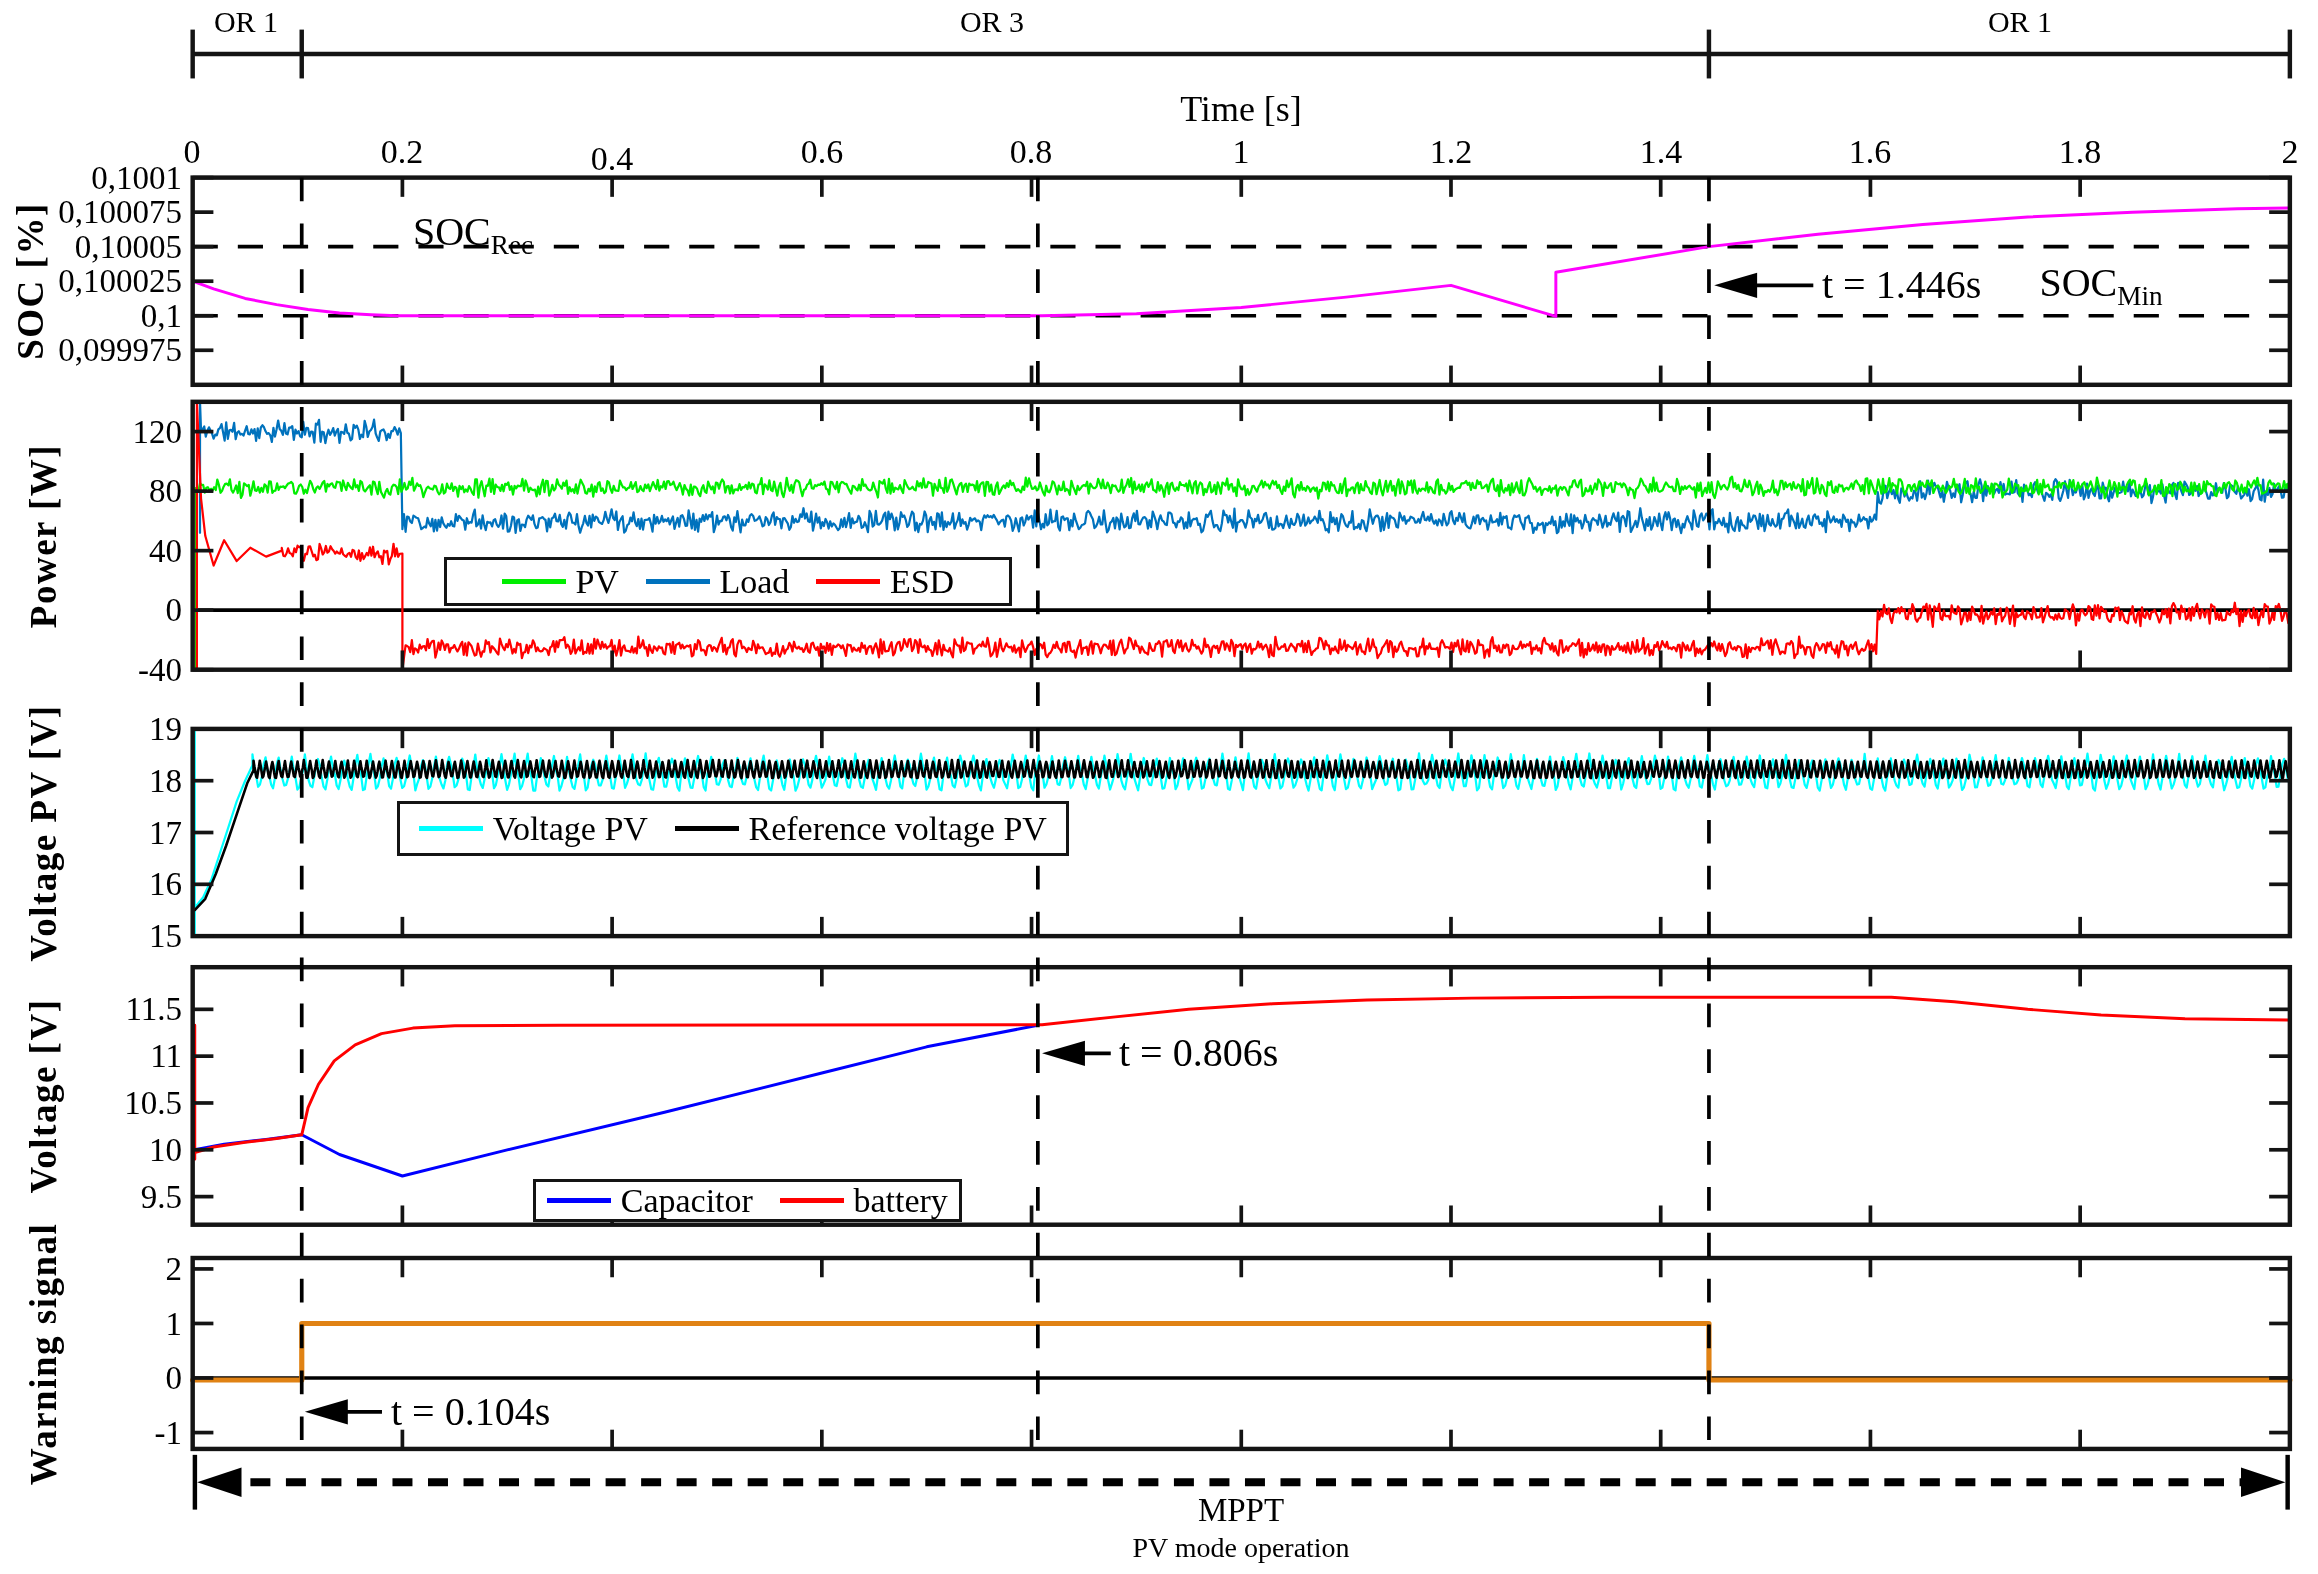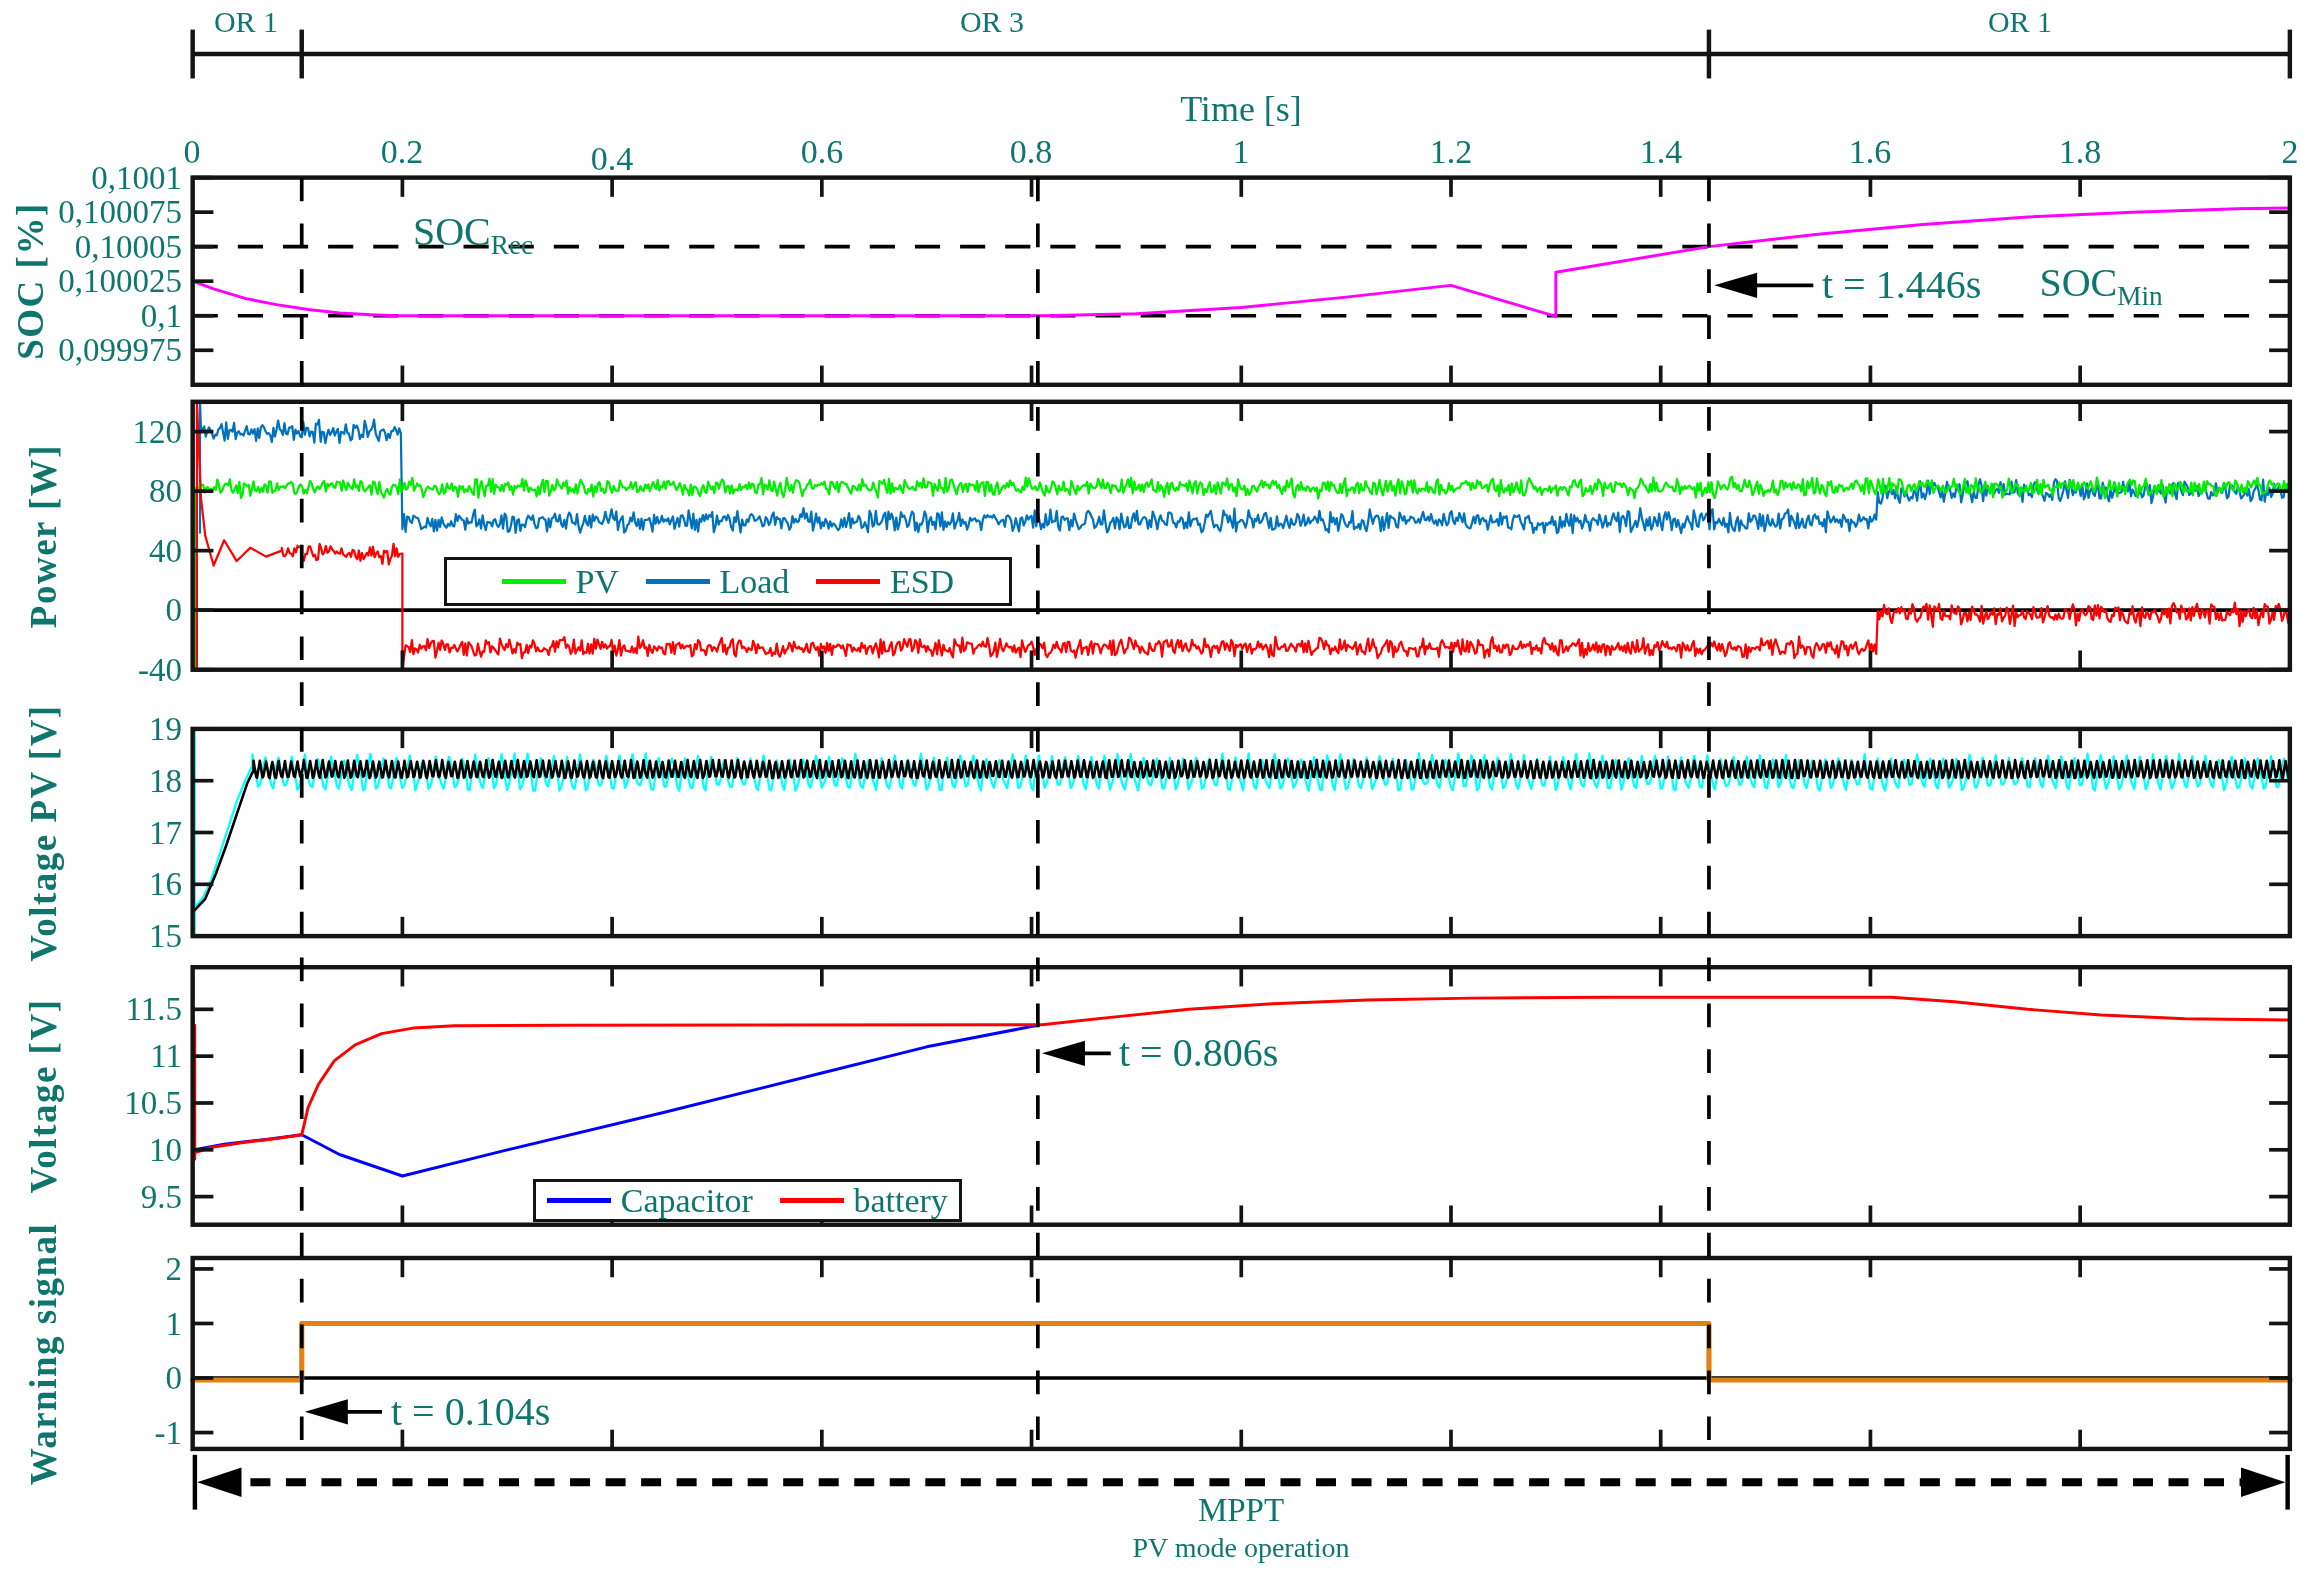--- a/index.html
+++ b/index.html
@@ -1,17 +1,17 @@
 <!DOCTYPE html>
 <html style="font-size:12px"><head>
 <meta charset="utf-8">
 <style>
   html,body{margin:0;padding:0;background:#fff;}
   .fig{position:relative;width:2319px;height:1574px;background:#fff;overflow:hidden;
-       font-family:"Liberation Serif",serif;color:#0f766e;}
+       font-family:"Liberation Serif",serif;color:#000000;}
   svg{position:absolute;left:0;top:0;}
   .lbl{position:absolute;transform:translate(-50%,-50%);white-space:nowrap;line-height:1;}
   .left{transform:translate(0,-50%);}
   .xtick{font-size:34px;}
   .ytick{transform:translate(-100%,-50%);font-size:33px;}
   .ylabel{transform:translate(-50%,-50%) rotate(-90deg);font-weight:bold;font-size:37px;letter-spacing:1.5px;}
   .timelabel{font-size:36px;}
   .orlabel{font-size:30px;}
   .ann{font-size:40px;}
   .ann sub,.lbl sub{font-size:0.68em;}
@@ -243,20 +243,30 @@
         <i class="swatch" style="background: rgb(255, 0, 0);"></i>
         <span>ESD</span>
       </span>
     </div>
     <div class="lbl ytick" style="left: 182px; top: 729px;">19</div>
     <div class="lbl ytick" style="left: 182px; top: 781px;">18</div>
     <div class="lbl ytick" style="left: 182px; top: 833px;">17</div>
     <div class="lbl ytick" style="left: 182px; top: 884px;">16</div>
     <div class="lbl ytick" style="left: 182px; top: 936px;">15</div>
     <div class="lbl ylabel" style="left: 43px; top: 833px;">Voltage PV [V]</div>
+    <div class="legend" style="left: 397px; top: 801px; width: 672px; height: 55px;">
+      <span class="li">
+        <i class="swatch" style="background: rgb(0, 255, 255);"></i>
+        <span>Voltage PV</span>
+      </span>
+      <span class="li">
+        <i class="swatch" style="background: rgb(0, 0, 0);"></i>
+        <span>Reference voltage PV</span>
+      </span>
+    </div>
     <div class="lbl ytick" style="left: 182px; top: 1009px;">11.5</div>
     <div class="lbl ytick" style="left: 182px; top: 1056px;">11</div>
     <div class="lbl ytick" style="left: 182px; top: 1103px;">10.5</div>
     <div class="lbl ytick" style="left: 182px; top: 1150px;">10</div>
     <div class="lbl ytick" style="left: 182px; top: 1197px;">9.5</div>
     <div class="lbl ylabel" style="left: 43px; top: 1096px;">Voltage [V]</div>
     <div class="legend" style="left: 533px; top: 1179px; width: 429px; height: 43px;">
       <span class="li">
         <i class="swatch" style="background: rgb(0, 0, 255);"></i>
         <span>Capacitor</span>

